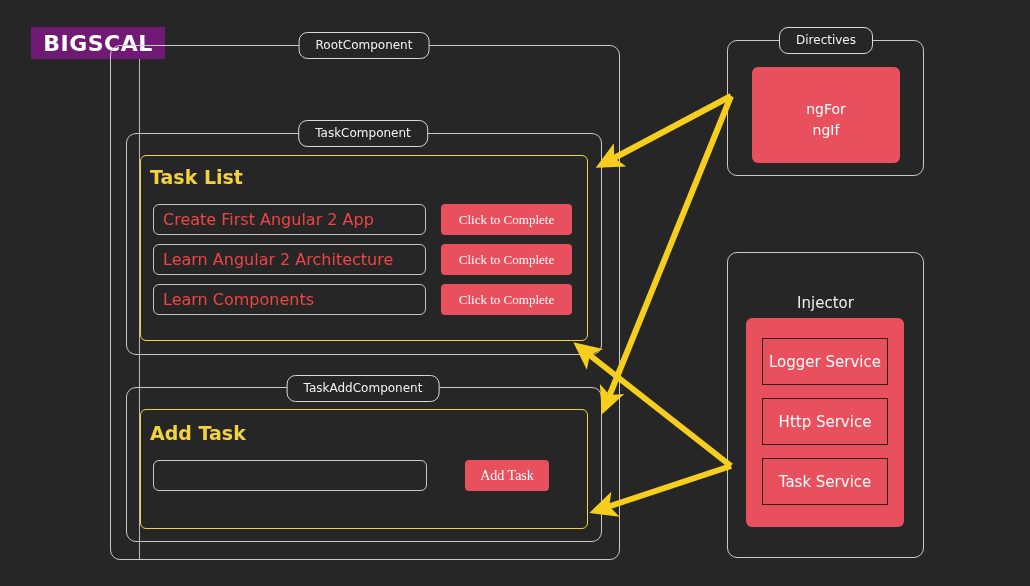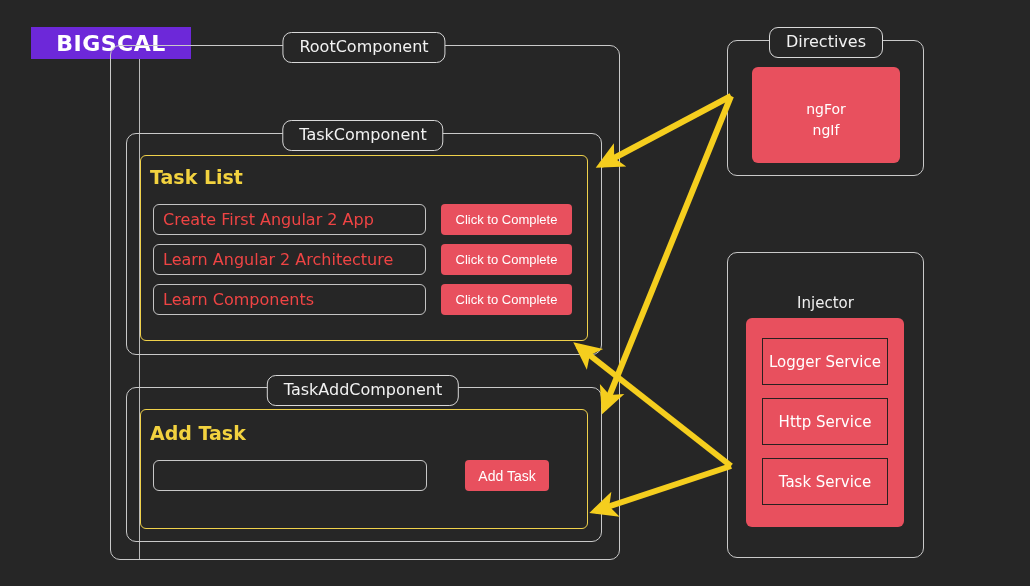--- a/index.html
+++ b/index.html
@@ -14,23 +14,23 @@
     background: #262626;
     overflow: hidden;
     font-family: "DejaVu Sans", sans-serif;
   }
 
   
   #logo {
     position: absolute;
     left: 31px;
     top: 27px;
-    width: 160px;
+    width: 134px;
     height: 32px;
-    background: #6d28d9;
+    background: #701a75;
     display: flex;
     align-items: center;
     justify-content: center;
   }
   #logo .logo-text {
     color: #ffffff;
     font-family: "DejaVu Sans", sans-serif;
     font-size: 22px;
     font-weight: bold;
     letter-spacing: 0.5px;
@@ -44,21 +44,21 @@
     box-sizing: border-box;
     background: transparent;
   }
   .frame-label {
     position: absolute;
     transform: translateX(-50%);
     background: #262626;
     border: 1px solid #d8d8d8;
     border-radius: 9px;
     color: #f2f2f2;
-    font-size: 16px;
+    font-size: 12px;
     padding: 6px 16px 7px 16px;
     white-space: nowrap;
     line-height: 1;
   }
 
   
   .ypanel {
     position: absolute;
     border: 1.5px solid #EFD14B;
     border-radius: 6px;
@@ -85,21 +85,21 @@
     font-size: 16px;
     background: transparent;
   }
   .btn-red {
     position: absolute;
     background: #E8505E;
     border: none;
     border-radius: 4px;
     color: #ffffff;
     font-size: 13px;
-    font-family: Liberation Sans, sans-serif;
+    font-family: Liberation Serif, serif;
     display: flex;
     align-items: center;
     justify-content: center;
     box-sizing: border-box;
     cursor: pointer;
     padding: 0;
   }
   .field {
     position: absolute;
     border: 1px solid #c8c8c8;

